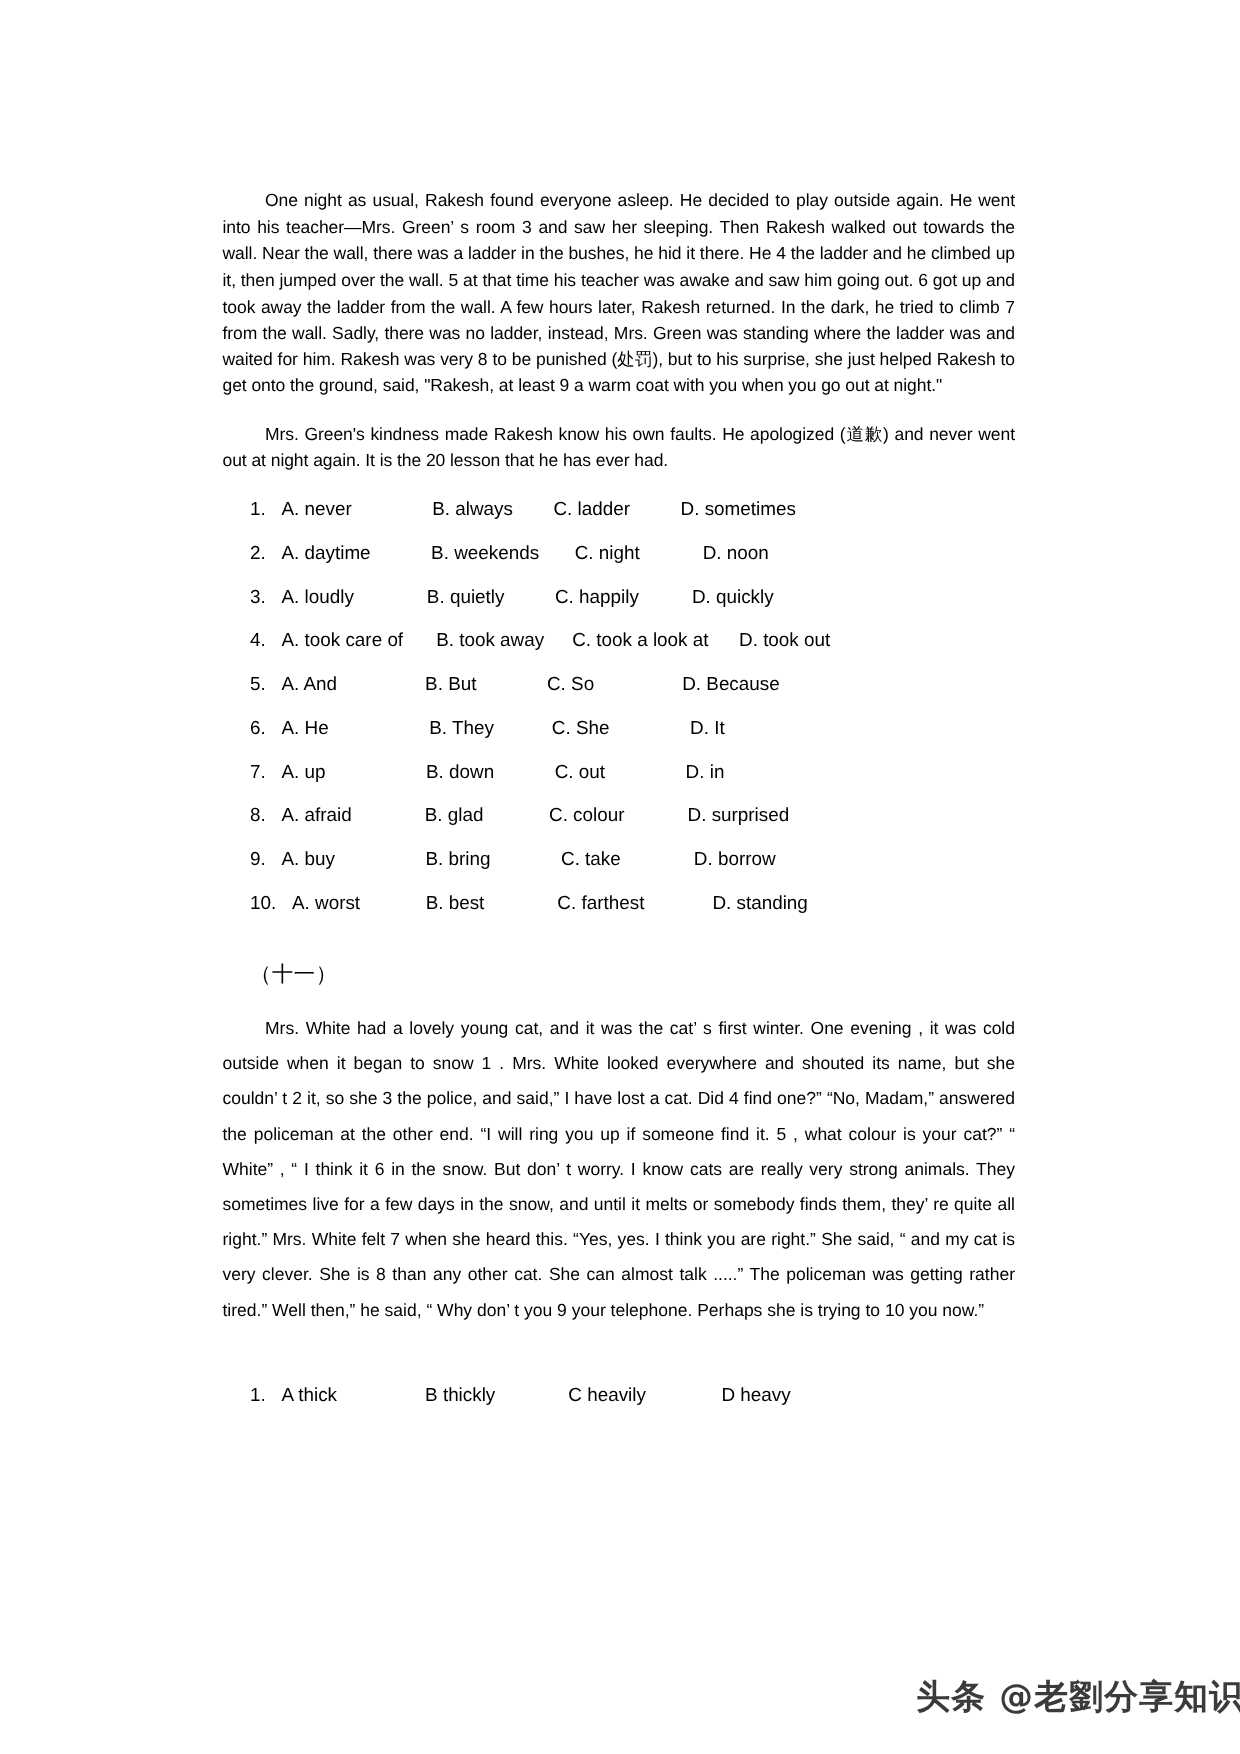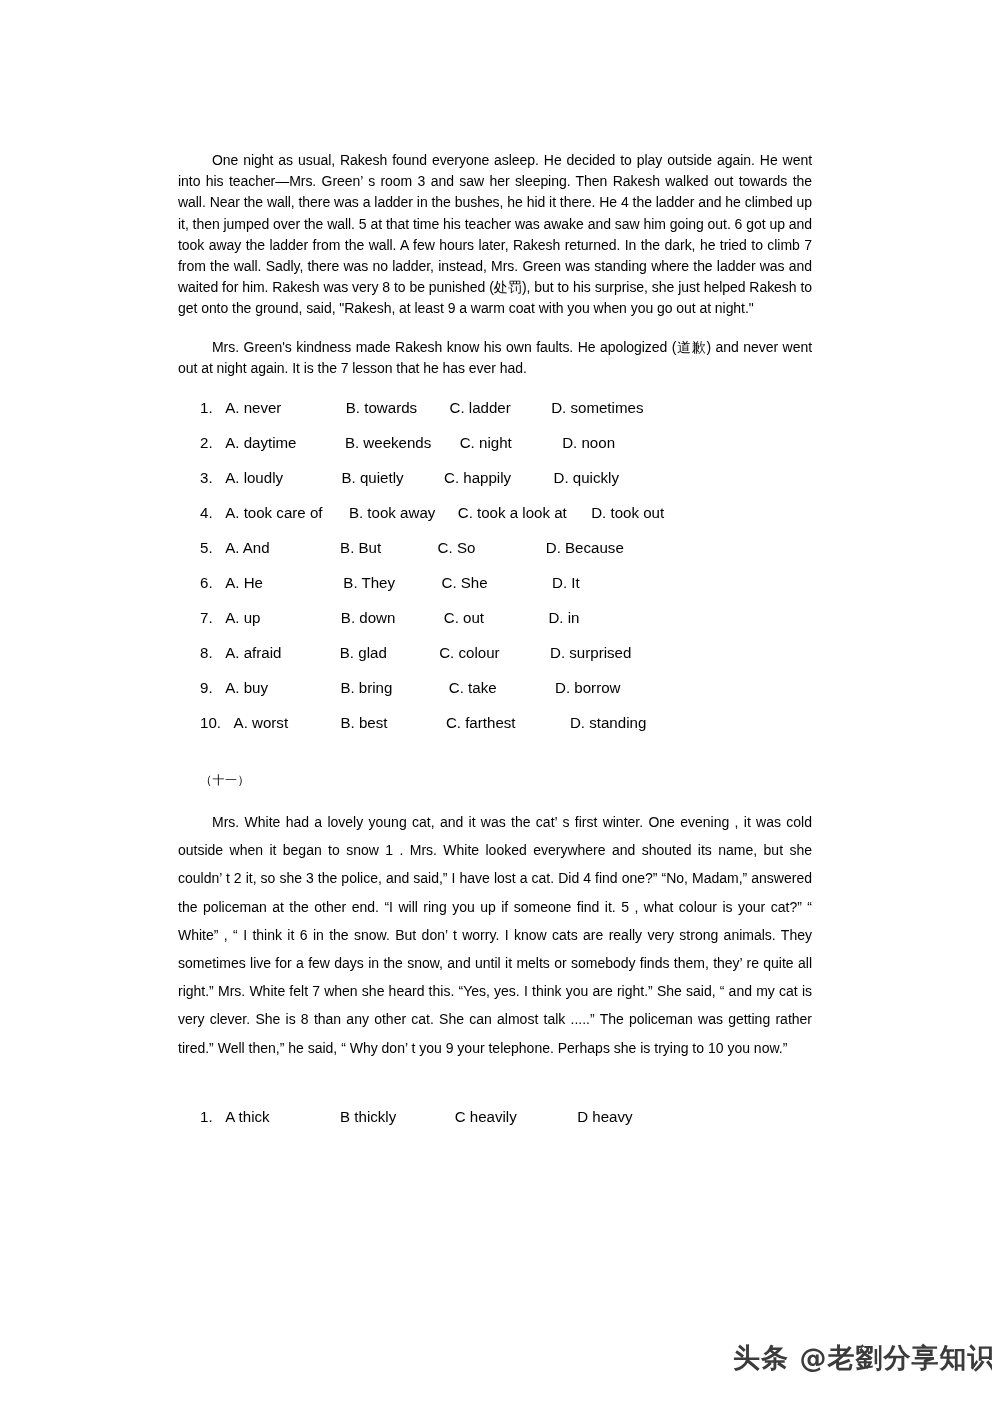--- a/index.html
+++ b/index.html
@@ -41,21 +41,21 @@
   .passage.p-one .para + .para { margin-top: 17px; }
 
   .passage.p-two {
     line-height: 28.2px;
     margin-top: 12px;
   }
   .passage.p-two .para { text-indent: 34px; }
 
   
   .section-heading {
-    font-size: 12px;
+    font-size: 17px;
     line-height: 20px;
     margin-top: 22px;
     margin-bottom: 18px;
     padding-left: 22px;
     letter-spacing: 0.5px;
   }
 
   
   .questions {
     margin-top: 19px;
@@ -93,31 +93,31 @@
 </style>
 </head>
 <body>
 
 <div class="page">
 
   <div class="content">
 
     <div class="passage p-one">
       <div class="para">One night as usual, Rakesh found everyone asleep. He decided to play outside again. He went into his teacher—Mrs. Green’ s room   3    and saw her sleeping. Then Rakesh walked out towards the wall. Near the wall, there was a ladder in the bushes, he hid it there. He   4    the ladder and he climbed up it, then jumped over the wall.   5   at that time his teacher was awake and saw him going out.   6    got up and took away the ladder from the wall. A few hours later, Rakesh returned. In the dark, he tried to climb   7    from the wall. Sadly, there was no ladder, instead, Mrs. Green was standing where the ladder was and waited for him. Rakesh was very  8  to be punished (处罚), but to his surprise, she just helped Rakesh to get onto the ground, said, "Rakesh, at least   9   a warm coat with you when you go out at night."</div>
-      <div class="para">Mrs. Green's kindness made Rakesh know his own faults. He apologized (道歉) and never went out at night again. It is the  7     lesson that he has ever had.</div>
+      <div class="para">Mrs. Green's kindness made Rakesh know his own faults. He apologized (道歉) and never went out at night again. It is the  20     lesson that he has ever had.</div>
     </div>
 
     <div class="questions">
 
       <div class="q-row">
         <span class="q-num">1.</span>
         <span class="gap" style="width:5px"></span>
         <span class="opt">A. never</span>
         <span class="gap" style="width:56px"></span>
-        <span class="opt">B. towards</span>
+        <span class="opt">B. always</span>
         <span class="gap" style="width:24px"></span>
         <span class="opt">C. ladder</span>
         <span class="gap" style="width:32px"></span>
         <span class="opt">D. sometimes</span>
       </div>
 
       <div class="q-row">
         <span class="q-num">2.</span>
         <span class="gap" style="width:5px"></span>
         <span class="opt">A. daytime</span>

